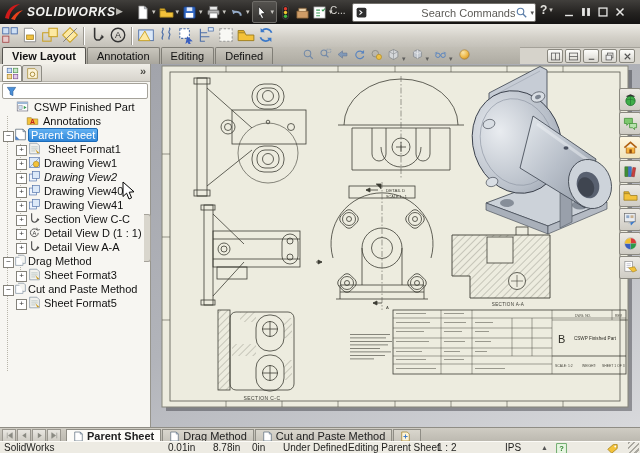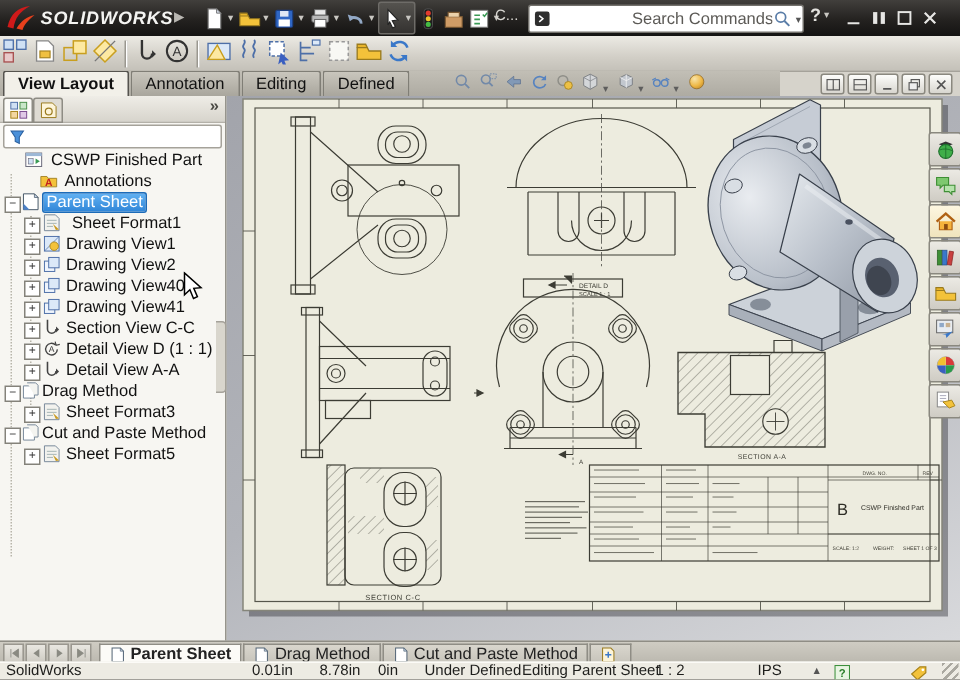--- a/index.html
+++ b/index.html
@@ -696,21 +696,21 @@
                 <circle cx="10" cy="10" r="3.5" fill="#f3c23a" stroke="#a8831a" stroke-width=".7"></circle>
               </svg></span>
             <span class="tlabel" style="left:44px;">Drawing View1</span>
           </div>
           <div class="trow" style="top: 70px;">
             <div class="tbox" style="left:16px;">+</div>
             <span class="ticon" style="left:28px;"><svg viewBox="0 0 16 16" width="13" height="13">
                 <rect x="2" y="5" width="8.5" height="8.5" fill="#eef4fc" stroke="#4d6fa8" stroke-width=".8"></rect>
                 <rect x="5.5" y="2" width="8.5" height="8.5" fill="#dce9f8" stroke="#4d6fa8" stroke-width=".8"></rect>
               </svg></span>
-            <span class="tlabel" style="left:44px;">Drawing View2</span>
+            <span class="tlabel" style="left:44px;font-style:italic;">Drawing View2</span>
           </div>
           <div class="trow" style="top: 84px;">
             <div class="tbox" style="left:16px;">+</div>
             <span class="ticon" style="left:28px;"><svg viewBox="0 0 16 16" width="13" height="13">
                 <rect x="2" y="5" width="8.5" height="8.5" fill="#eef4fc" stroke="#4d6fa8" stroke-width=".8"></rect>
                 <rect x="5.5" y="2" width="8.5" height="8.5" fill="#dce9f8" stroke="#4d6fa8" stroke-width=".8"></rect>
               </svg></span>
             <span class="tlabel" style="left:44px;">Drawing View40</span>
           </div>
           <div class="trow" style="top: 98px;">

